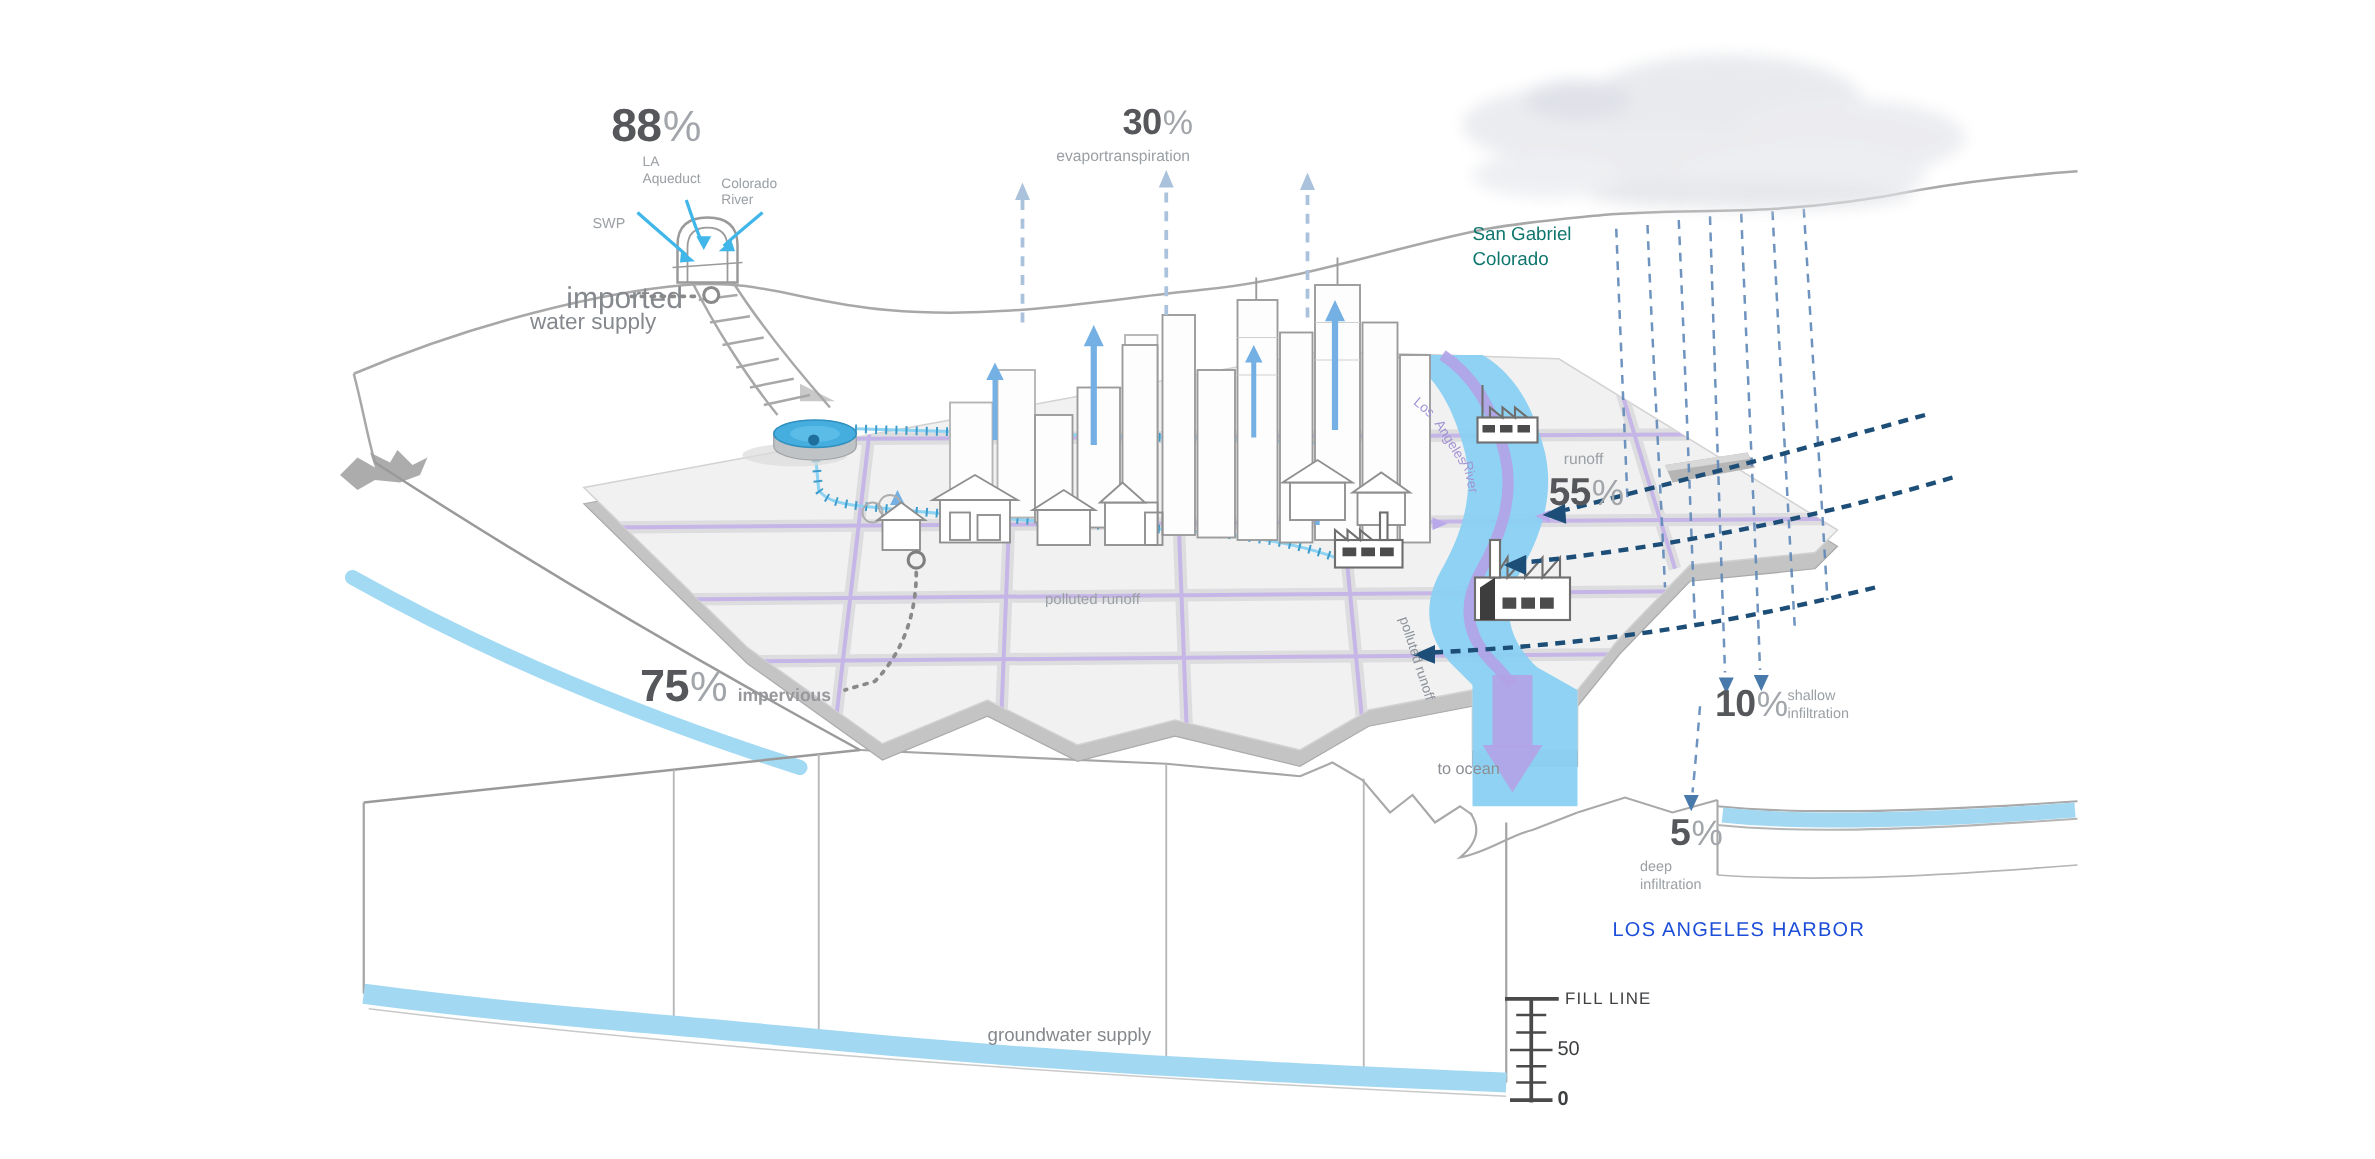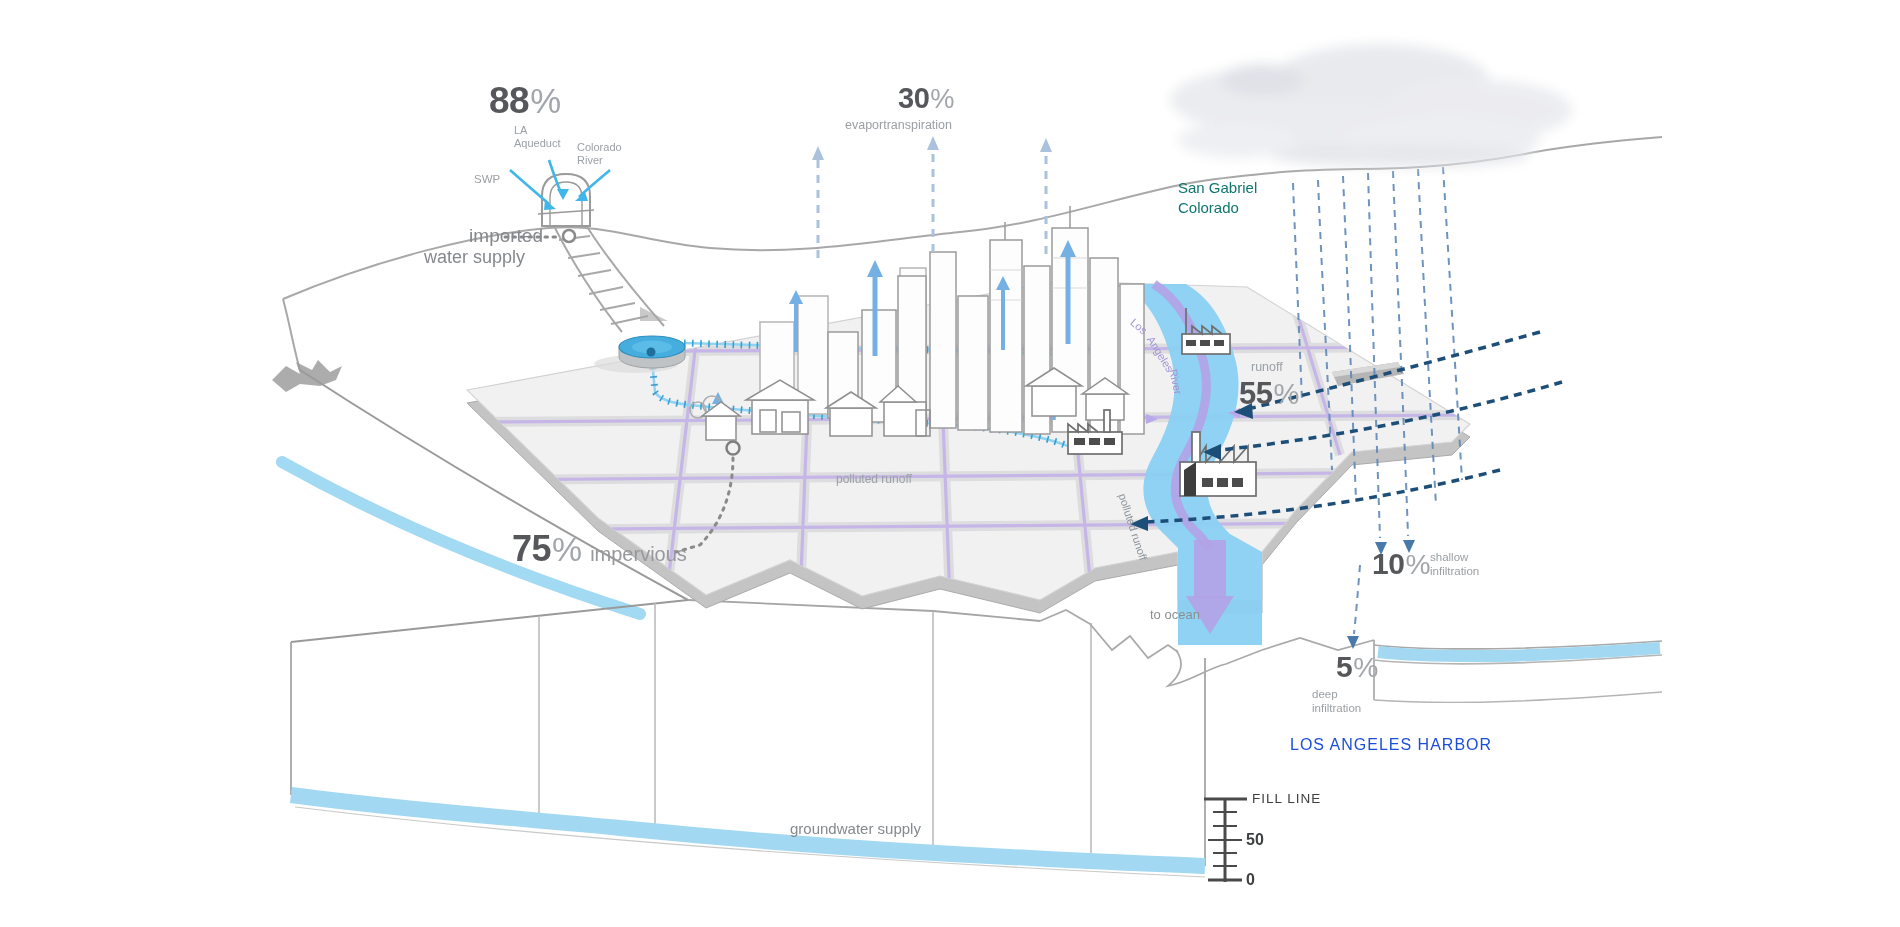--- a/index.html
+++ b/index.html
@@ -3,21 +3,21 @@
 <meta charset="utf-8">
 <style>
   html,body{margin:0;padding:0;background:#fff}
   #stage{position:relative;width:1900px;height:927px;background:#fff;overflow:hidden;
          font-family:"Liberation Sans",sans-serif;}
   #art{position:absolute;left:0;top:0}
   .lbl{position:absolute;color:#9ba0a5;line-height:1.18;white-space:nowrap;font-size:12px}
   .cap{color:#85898d}
   .stat{position:absolute;font-weight:800;color:#55575a;line-height:1;white-space:nowrap;letter-spacing:-.5px}
   .stat .sign{font-weight:400;color:#a2a6aa;font-size:.94em;letter-spacing:0;margin-left:1px}
-  .stat .word{font-weight:400;color:#97989b;font-size:20px;letter-spacing:0;margin-left:8px}
+  .stat .word{font-weight:700;color:#97989b;font-size:14px;letter-spacing:0;margin-left:8px}
   .center{text-align:left}
   .rot{transform-origin:left top}
   .dark{color:#3d3f41;font-weight:400}
 </style>
 </head>
 <body>
 
 <div id="stage">
 
 <svg id="art" width="1900" height="927" viewBox="0 0 1900 927">
@@ -308,21 +308,21 @@
 </div>
 <div class="lbl" style="left:474px;top:173px;font-size:11.5px">SWP</div>
 <div class="lbl center" style="left:514px;top:124px;width:64px;font-size:11px">
   <div>LA</div>
       <div>Aqueduct</div>
 </div>
 <div class="lbl center" style="left:577px;top:141px;width:62px;font-size:11px">
   <div>Colorado</div>
       <div>River</div>
 </div>
-<div class="lbl cap" style="left:453px;top:225px;width:90px;text-align:right;font-size:19px">imported</div>
+<div class="lbl cap" style="left:453px;top:225px;width:90px;text-align:right;font-size:24px">imported</div>
 <div class="lbl cap" style="left:424px;top:247px;font-size:18px">water supply</div>
 
 <div class="stat" style="left:898px;top:84px;font-size:29px">
   <span>30</span><span class="sign">%</span>
 </div>
 <div class="lbl center" style="left:845px;top:118px;width:185px;font-size:12.5px">evaportranspiration</div>
 
 <div class="lbl center" style="left:1178px;top:178px;width:126px;font-size:15px;line-height:1.35;color:#0f766e">
   <div>San Gabriel</div>
       <div>Colorado</div>
@@ -360,16 +360,16 @@
 <div class="lbl center" style="left:1312px;top:688px;width:100px;font-size:11.5px">
   <div>deep</div>
       <div>infiltration</div>
 </div>
 
 <div class="lbl" style="left:1290px;top:736px;font-size:16px;letter-spacing:1px;color:#1d4ed8">LOS ANGELES HARBOR</div>
 
 <div class="lbl cap" style="left:790px;top:820px;font-size:15px">groundwater supply</div>
 
 <div class="lbl dark" style="left:1252px;top:791px;font-size:13.5px;letter-spacing:1px">FILL LINE</div>
-<div class="lbl dark" style="left:1246px;top:831px;font-size:16px;font-weight:700">50</div>
+<div class="lbl dark" style="left:1246px;top:831px;font-size:16px;font-weight:400">50</div>
 <div class="lbl dark" style="left:1246px;top:871px;font-size:16px;font-weight:600">0</div>
 
 </div>
 
 </body></html>

